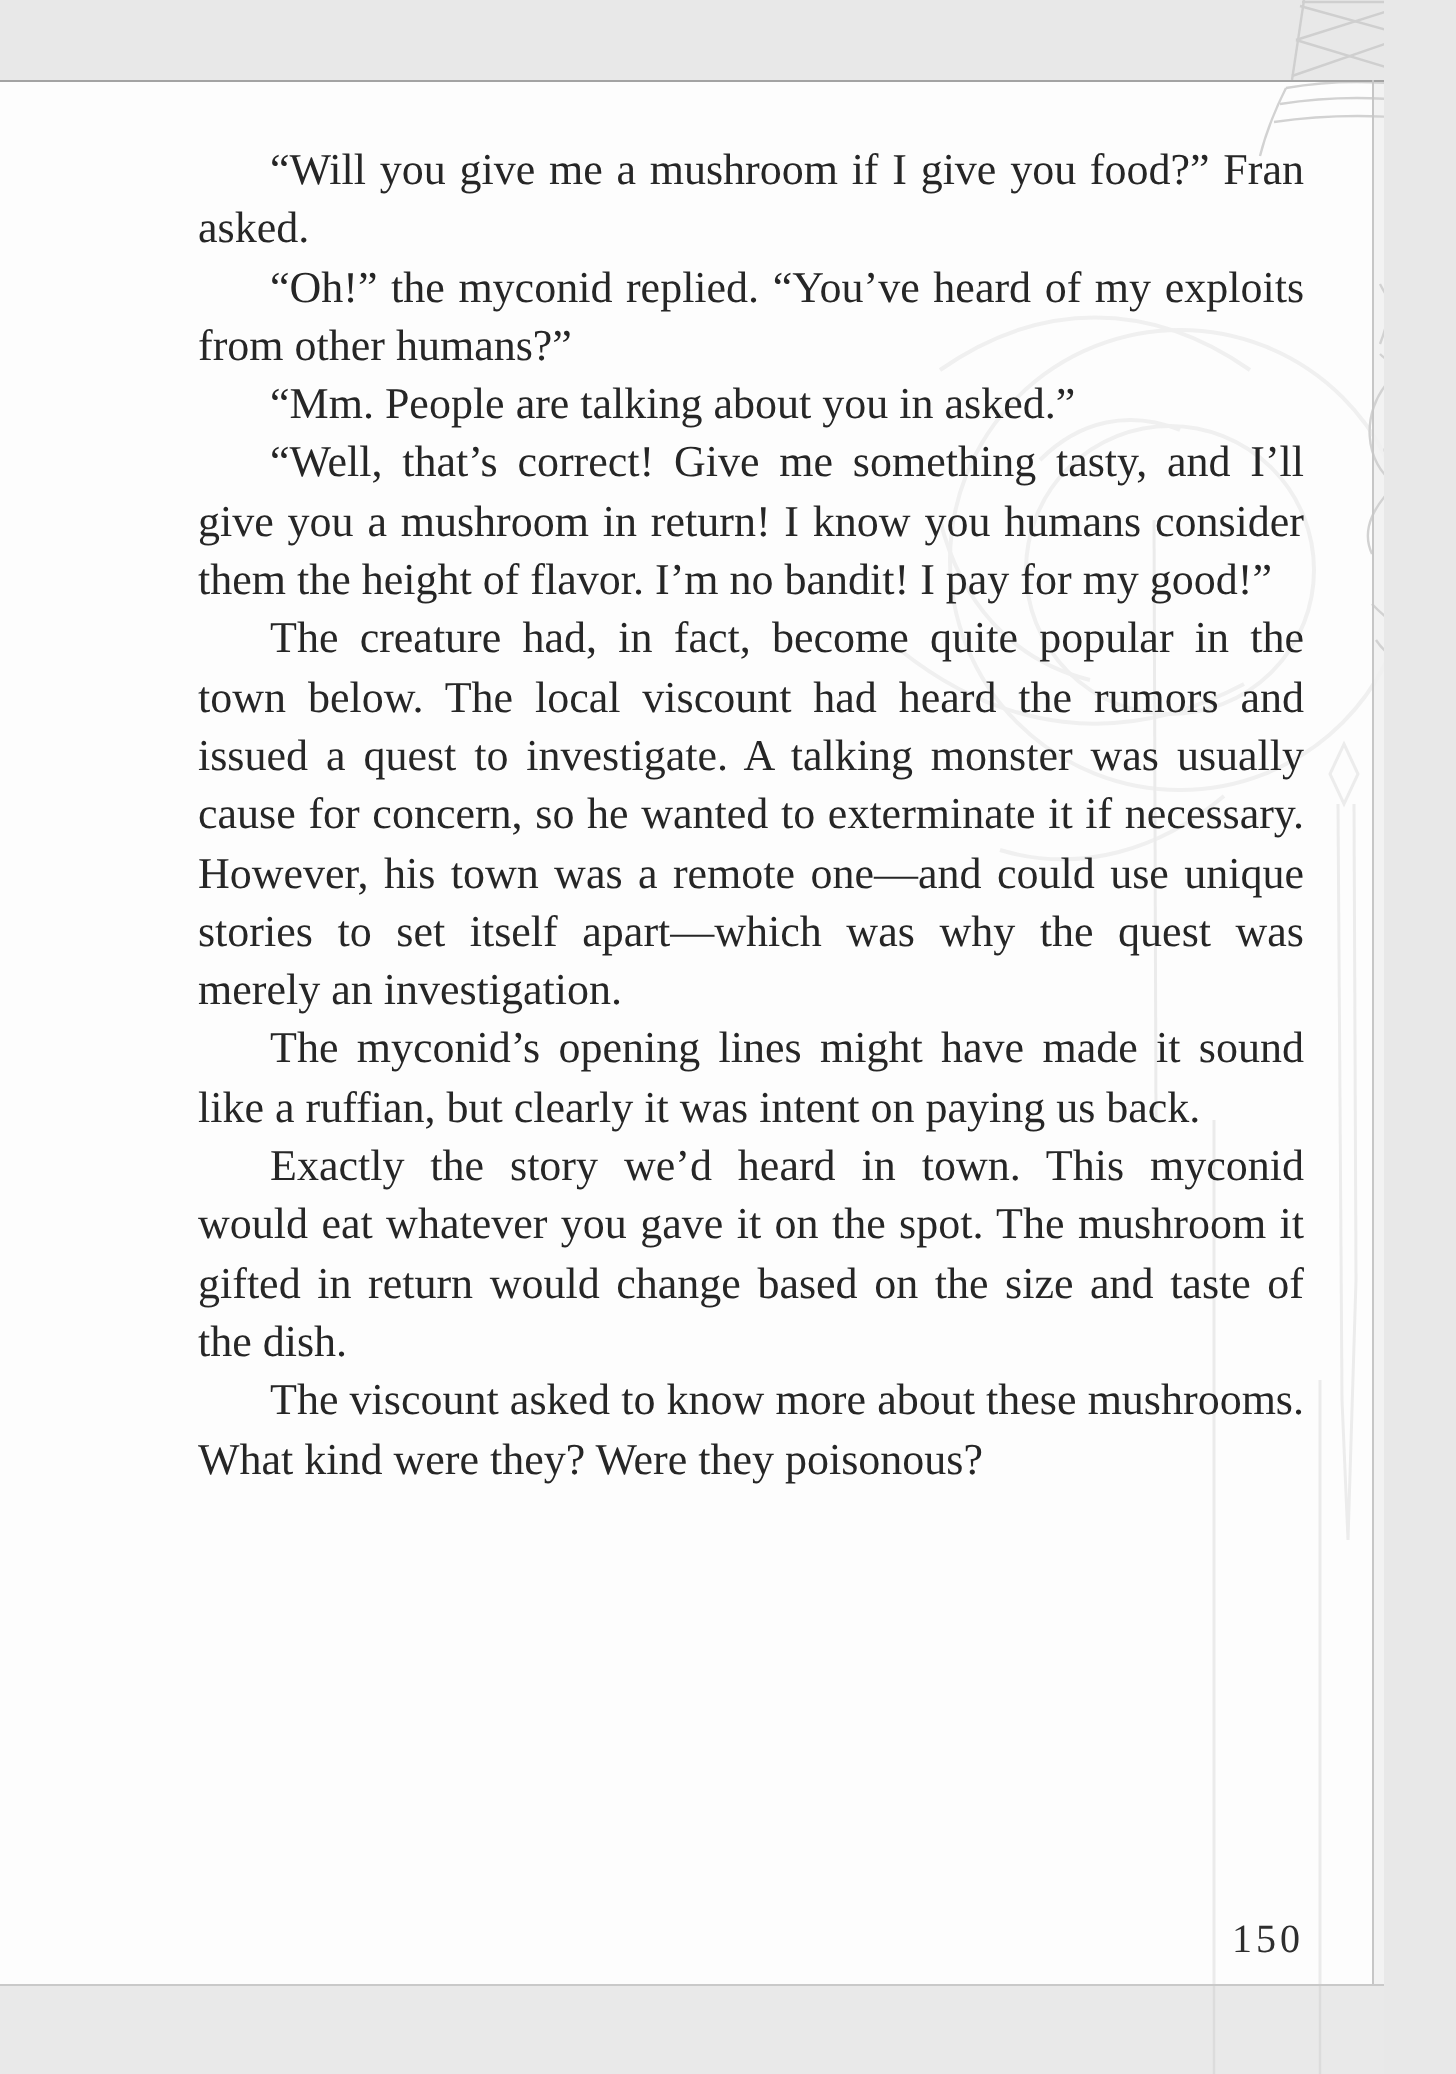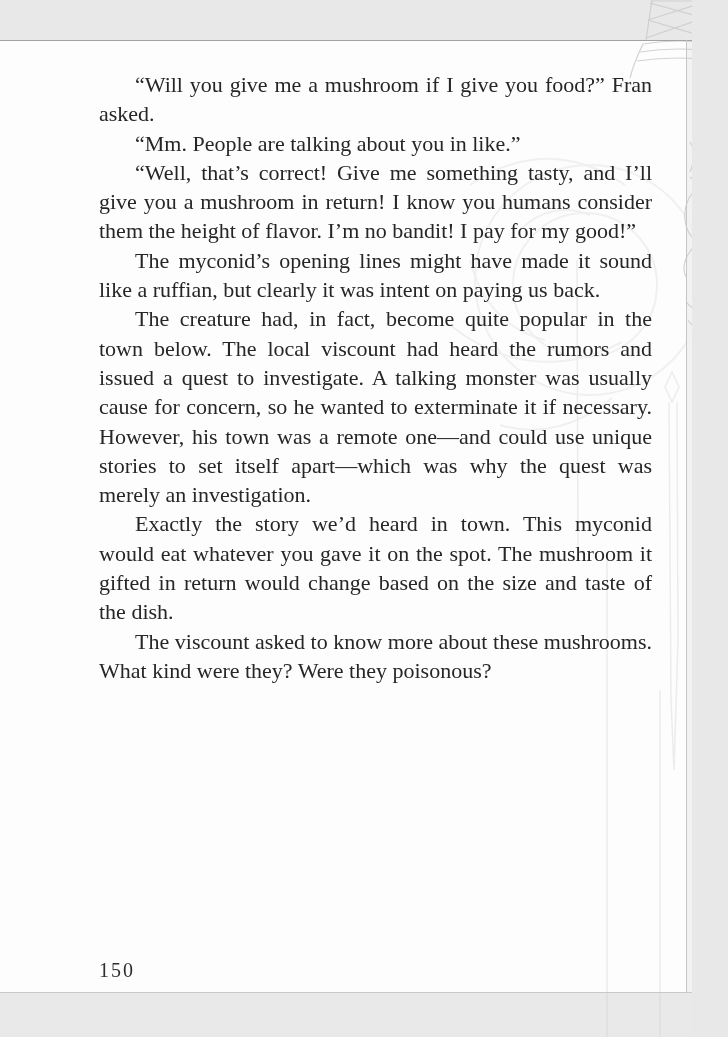--- a/index.html
+++ b/index.html
@@ -46,21 +46,21 @@
   }
   .text-block p {
     margin: 0;
     text-indent: 36px;
   }
   .page-number {
     position: absolute;
     left: 99px;
     top: 959px;
     width: 553px;
-    text-align: left;
+    text-align: right;
     font-size: 20px;
     letter-spacing: 2px;
     color: #2e2e2e;
     z-index: 2;
     font-variant-numeric: oldstyle-nums;
   }
 </style>
 </head>
 <body>
 
@@ -142,23 +142,24 @@
 
     <g>
       <line x1="0" y1="40.5" x2="728" y2="40.5" stroke="#a3a3a3" stroke-width="1"></line>
       <line x1="686.5" y1="40" x2="686.5" y2="992" stroke="#c6c6c6" stroke-width="1"></line>
       <line x1="0" y1="992.5" x2="728" y2="992.5" stroke="#c9c9c9" stroke-width="1"></line>
     </g>
   </svg>
 
   <div class="text-block">
       <p>“Will you give me a mushroom if I give you food?” Fran asked.</p>
-      <p>“Mm. People are talking about you in like.”</p>
+      <p>“Oh!” the myconid replied. “You’ve heard of my exploits from other humans?”</p>
+      <p>“Mm. People are talking about you in asked.”</p>
       <p>“Well, that’s correct! Give me something tasty, and I’ll give you a mushroom in return! I know you humans consider them the height of flavor. I’m no bandit! I pay for my good!”</p>
+      <p>The creature had, in fact, become quite popular in the town below. The local viscount had heard the rumors and issued a quest to investigate. A talking monster was usually cause for concern, so he wanted to exterminate it if necessary. However, his town was a remote one—and could use unique stories to set itself apart—which was why the quest was merely an investigation.</p>
       <p>The myconid’s opening lines might have made it sound like a ruffian, but clearly it was intent on paying us back.</p>
-      <p>The creature had, in fact, become quite popular in the town below. The local viscount had heard the rumors and issued a quest to investigate. A talking monster was usually cause for concern, so he wanted to exterminate it if necessary. However, his town was a remote one—and could use unique stories to set itself apart—which was why the quest was merely an investigation.</p>
       <p>Exactly the story we’d heard in town. This myconid would eat whatever you gave it on the spot. The mushroom it gifted in return would change based on the size and taste of the dish.</p>
       <p>The viscount asked to know more about these mushrooms. What kind were they? Were they poisonous?</p>
     </div>
 
   <div class="page-number">150</div>
 
 </div>
 
 </body></html>

